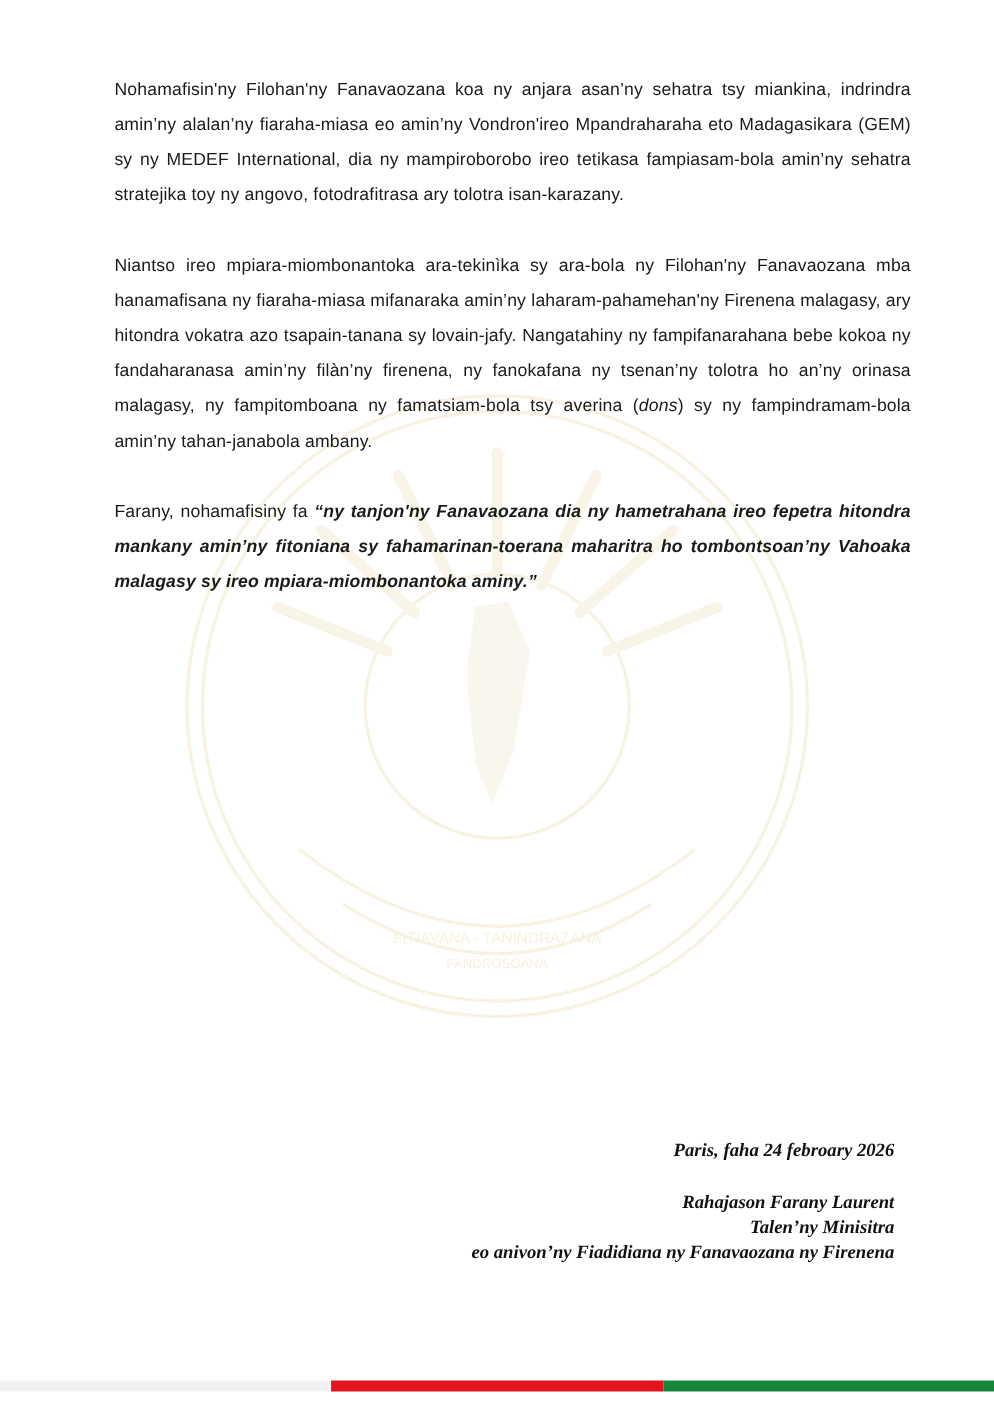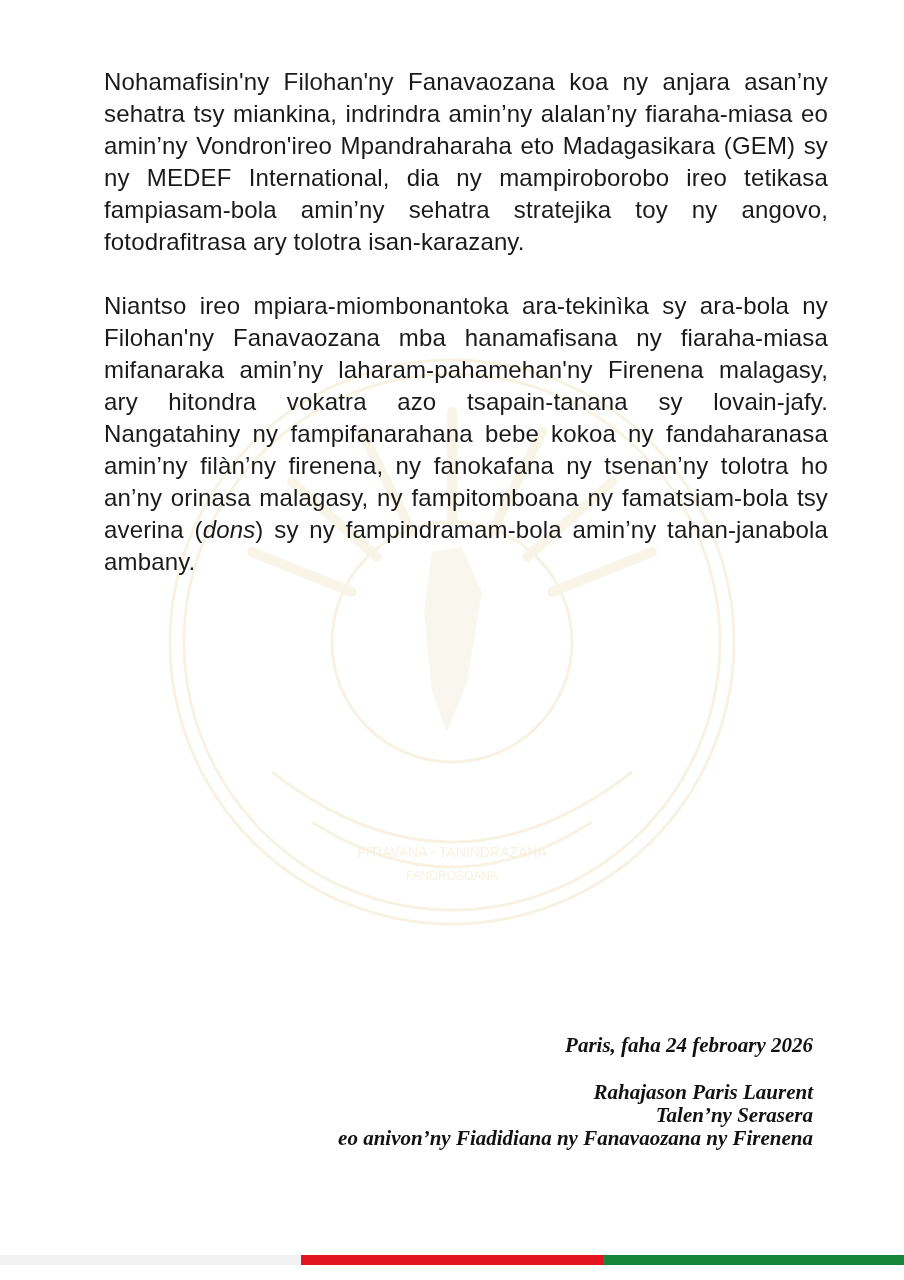--- a/index.html
+++ b/index.html
@@ -1,29 +1,29 @@
 <!DOCTYPE html>
 <html><head>
 <meta charset="utf-8">
 <style>
   html, body { margin: 0; padding: 0; background: #ffffff; }
   body { width: 904px; height: 1280px; position: relative; overflow: hidden; }
   .page { position: absolute; inset: 0; background: #ffffff; }
   .watermark { position: absolute; left: 162px; top: 352px; width: 580px; height: 580px; opacity: 0.55; pointer-events: none; }
   .body-text {
     position: absolute; left: 104px; width: 724px; top: 66px;
-    font-family: "Liberation Sans", sans-serif; font-size: 24px; line-height: 32px;
+    font-family: "Liberation Sans", sans-serif; font-size: 16px; line-height: 32px;
     color: #1a1a1a; text-align: justify; letter-spacing: 0.15px;
   }
   .para { margin: 0 0 32px 0; }
   .quote { font-weight: bold; font-style: italic; }
   .signature {
     position: absolute; right: 91px; top: 1034px; text-align: right;
     font-family: "Liberation Serif", serif; font-weight: bold; font-style: italic;
-    color: #111; font-size: 21px; line-height: 23px;
+    color: #111; font-size: 17px; line-height: 23px;
   }
   .sig-date { margin-bottom: 24px; }
   .footer-bar { position: absolute; top: 1255px; left: 0; width: 904px; height: 10px; display: flex; }
   .seg-grey { width: 301px; background: #f2f2f2; }
   .seg-red { width: 302px; background: #e3131f; }
   .seg-green { width: 301px; background: #16863a; }
 </style>
 </head>
 <body>
 
@@ -47,26 +47,27 @@
     <path d="M270 200 L300 195 L320 240 L305 330 L285 380 L270 340 L262 260 Z" fill="#f4efdf"></path>
     <path d="M110 420 Q290 560 470 420" fill="none" stroke="#f1e8cc" stroke-width="3"></path>
     <path d="M150 470 Q290 560 430 470" fill="none" stroke="#f1e8cc" stroke-width="3"></path>
     <text x="290" y="505" text-anchor="middle" font-family="Liberation Sans, sans-serif" font-size="14" fill="#efe6c8">FITIAVANA - TANINDRAZANA</text>
     <text x="290" y="528" text-anchor="middle" font-family="Liberation Sans, sans-serif" font-size="12" fill="#efe6c8">FANDROSOANA</text>
   </svg>
 
   <div class="body-text">
     <p class="para">Nohamafisin'ny Filohan'ny Fanavaozana koa ny anjara asan’ny sehatra tsy miankina, indrindra amin’ny alalan’ny fiaraha-miasa eo amin’ny Vondron'ireo Mpandraharaha eto Madagasikara (GEM) sy ny MEDEF International, dia ny mampiroborobo ireo tetikasa fampiasam-bola amin’ny sehatra stratejika toy ny angovo, fotodrafitrasa ary tolotra isan-karazany.</p>
     <p class="para"><span>Niantso ireo mpiara-miombonantoka ara-tekinìka sy ara-bola ny Filohan'ny Fanavaozana mba  hanamafisana ny fiaraha-miasa mifanaraka amin’ny laharam-pahamehan'ny Firenena malagasy, ary hitondra vokatra azo tsapain-tanana sy lovain-jafy. Nangatahiny ny fampifanarahana bebe kokoa ny fandaharanasa amin’ny filàn’ny firenena, ny fanokafana ny tsenan’ny tolotra ho an’ny orinasa malagasy, ny fampitomboana ny famatsiam-bola tsy averina (</span><em>dons</em><span>) sy ny fampindramam-bola amin’ny tahan-janabola ambany.</span></p>
+    <p class="para"><span>Farany, nohamafisiny fa </span><span class="quote">“ny tanjon'ny Fanavaozana dia ny hametrahana ireo fepetra hitondra mankany amin’ny fitoniana sy fahamarinan-toerana maharitra ho tombontsoan’ny Vahoaka malagasy sy ireo mpiara-miombonantoka aminy.”</span></p>
   </div>
 
   <div class="signature">
     <div class="sig-date">Paris, faha 24  febroary 2026</div>
-    <div>Rahajason Paris Laurent</div>
-    <div>Talen’ny Serasera</div>
+    <div>Rahajason Farany Laurent</div>
+    <div>Talen’ny Minisitra</div>
     <div>eo anivon’ny Fiadidiana ny Fanavaozana ny Firenena</div>
   </div>
 
   <div class="footer-bar">
     <div class="seg-grey"></div>
     <div class="seg-red"></div>
     <div class="seg-green"></div>
   </div>
 </div>
 

